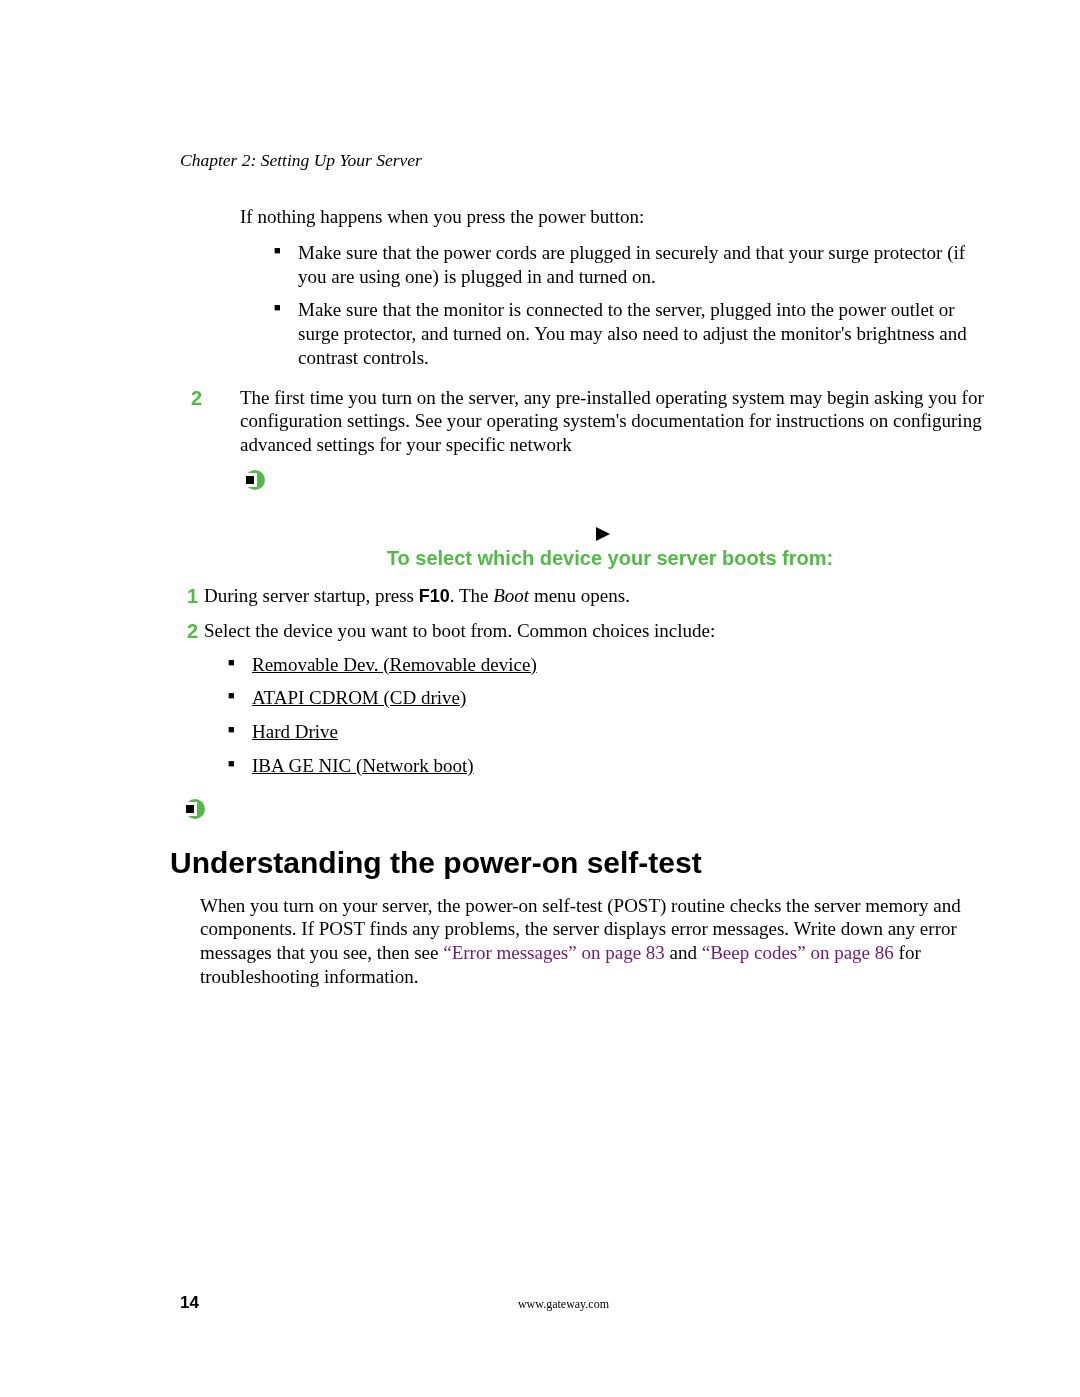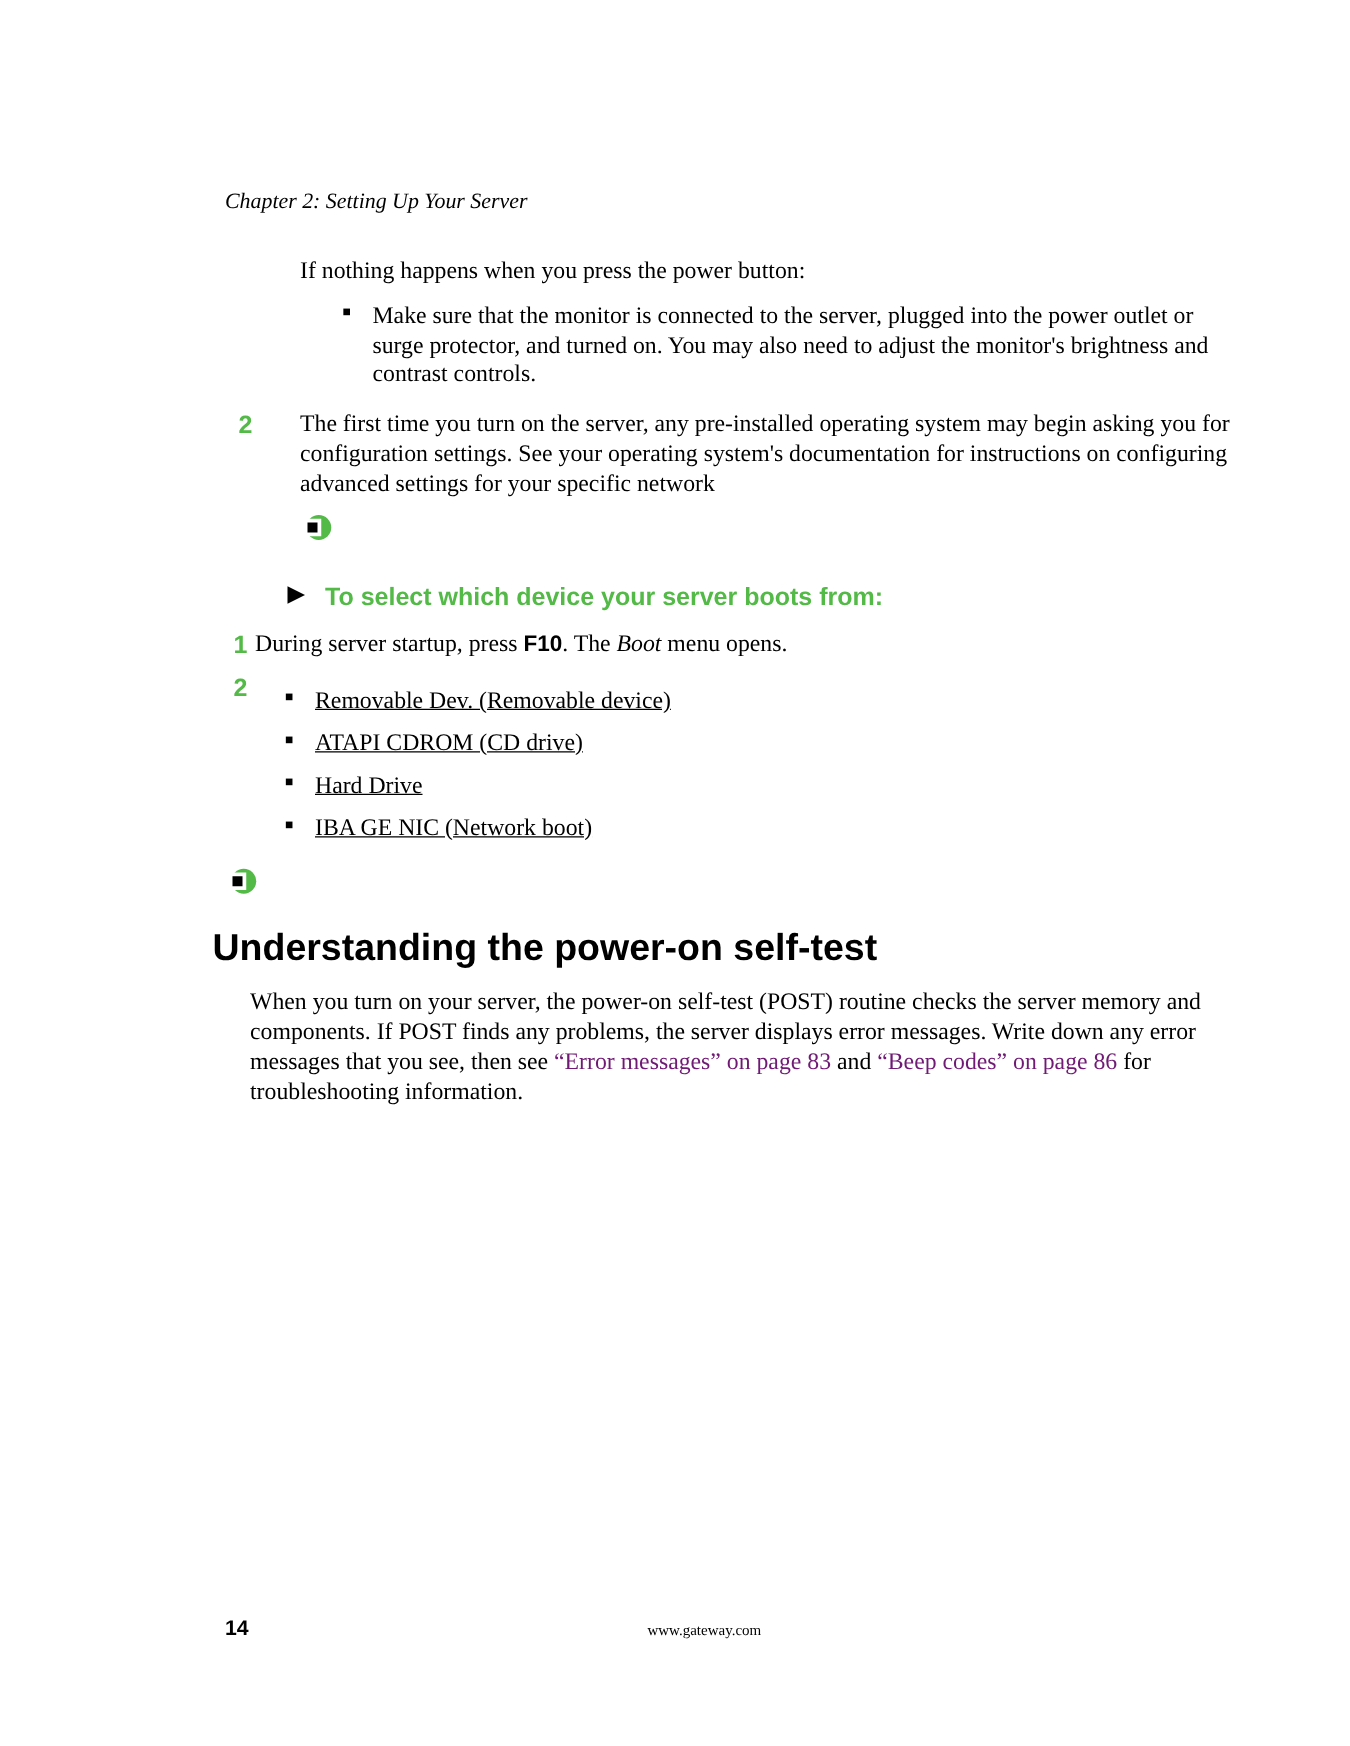--- a/index.html
+++ b/index.html
@@ -82,20 +82,21 @@
   .end-marker {
     margin: 6px 0 24px 0;
   }
   .end-marker svg { display:block; }
   .proc-head-row {
     display: flex;
     align-items: center;
     margin-left: -12px;
     margin-top: 34px;
     margin-bottom: 14px;
+    flex-direction: column;
   }
   .arrow-icon {
     flex: 0 0 auto;
     margin-right: 14px;
   }
   .proc-head {
     font-family: Arial, Helvetica, sans-serif;
     font-weight: bold;
     color: #53b947;
     font-size: 20px;
@@ -171,20 +172,21 @@
 </head>
 <body>
 
 <div class="page">
 
   <div class="chapter-header">Chapter 2: Setting Up Your Server</div>
 
   <div class="body-block">
     <div class="intro-para">If nothing happens when you press the power button:</div>
     <ul class="bullet-list">
+      <li>Make sure that the power cords are plugged in securely and that your surge protector (if you are using one) is plugged in and turned on.</li>
       <li>Make sure that the monitor is connected to the server, plugged into the power outlet or surge protector, and turned on. You may also need to adjust the monitor's brightness and contrast controls.</li>
     </ul>
 
     <div class="num-row">
       <div class="step-num">2</div>
       <div class="step-text">The first time you turn on the server, any pre-installed operating system may begin asking you for configuration settings. See your operating system's documentation for instructions on configuring advanced settings for your specific network</div>
     </div>
 
     <div class="end-marker">
       <svg width="26" height="22" viewBox="0 0 26 22">
@@ -209,20 +211,21 @@
     <div class="step-row">
       <div class="step-num-inline">1</div>
       <div class="step-text">
         <span>During server startup, press </span><span class="bold">F10</span><span>. The </span><span class="italic">Boot</span><span> menu opens.</span>
       </div>
     </div>
 
     <div class="step-row">
       <div class="step-num-inline">2</div>
       <div class="step-text">
+        <span>Select the device you want to boot from. Common choices include:</span>
         <ul class="sub-bullets">
           <li>Removable Dev. (Removable device)</li>
           <li>ATAPI CDROM (CD drive)</li>
           <li>Hard Drive</li>
           <li>IBA GE NIC (Network boot)</li>
         </ul>
       </div>
     </div>
 
     <div class="end-marker">

